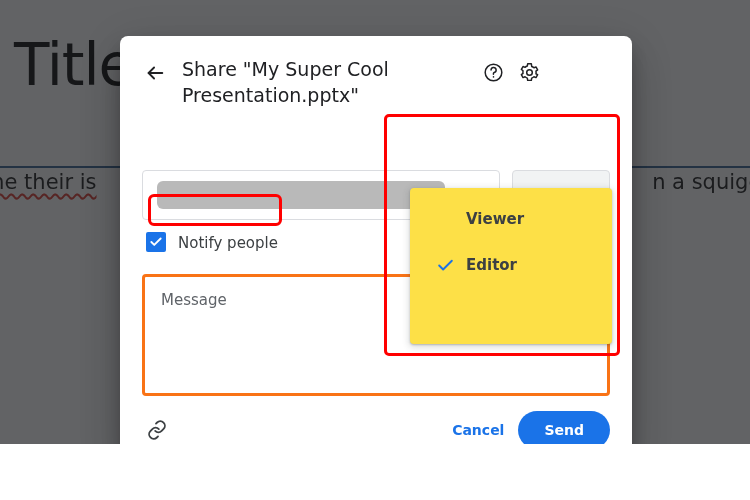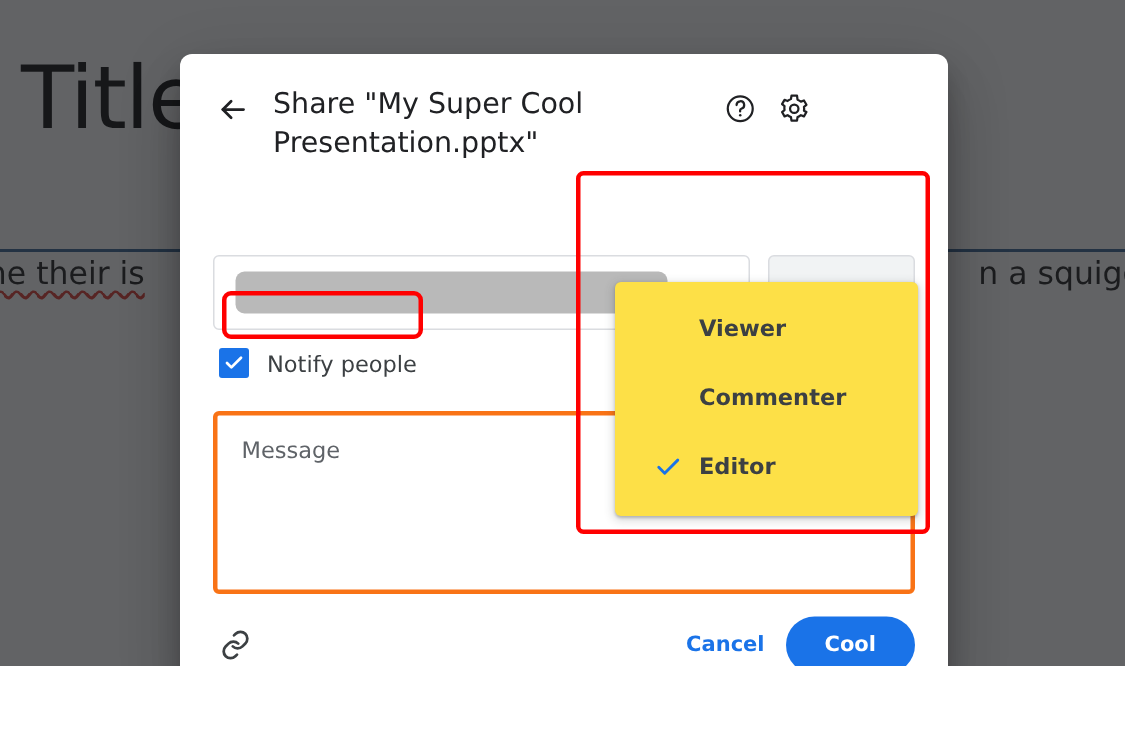--- a/index.html
+++ b/index.html
@@ -345,34 +345,30 @@
 
     <div class="dlg-footer">
       <div class="link-btn">
         <svg width="22" height="22" viewBox="0 0 24 24" fill="none" stroke="#3c4043" stroke-width="2" stroke-linecap="round">
           <path d="M10 13a5 5 0 0 0 7.07 0l2.12-2.12a5 5 0 0 0-7.07-7.07L10.9 5"></path>
           <path d="M14 11a5 5 0 0 0-7.07 0L4.81 13.12a5 5 0 0 0 7.07 7.07L13.1 19"></path>
         </svg>
       </div>
       <div class="footer-right">
         <div class="cancel-btn">Cancel</div>
-        <div class="send-btn">Cool</div>
+        <div class="send-btn">Send</div>
       </div>
     </div>
 
   </div>
 
   <div class="role-menu">
     <div class="menu-item">
       <span class="menu-check"></span>
       <span class="menu-label">Viewer</span>
-    </div>
-    <div class="menu-item">
-      <span class="menu-check"></span>
-      <span class="menu-label">Commenter</span>
     </div>
     <div class="menu-item">
       <span class="menu-check">
         <svg width="19" height="19" viewBox="0 0 24 24" fill="none" stroke="#1a73e8" stroke-width="2.4" stroke-linecap="round" stroke-linejoin="round">
           <polyline points="20 6 9 17 4 12"></polyline>
         </svg>
       </span>
       <span class="menu-label">Editor</span>
     </div>
   </div>

